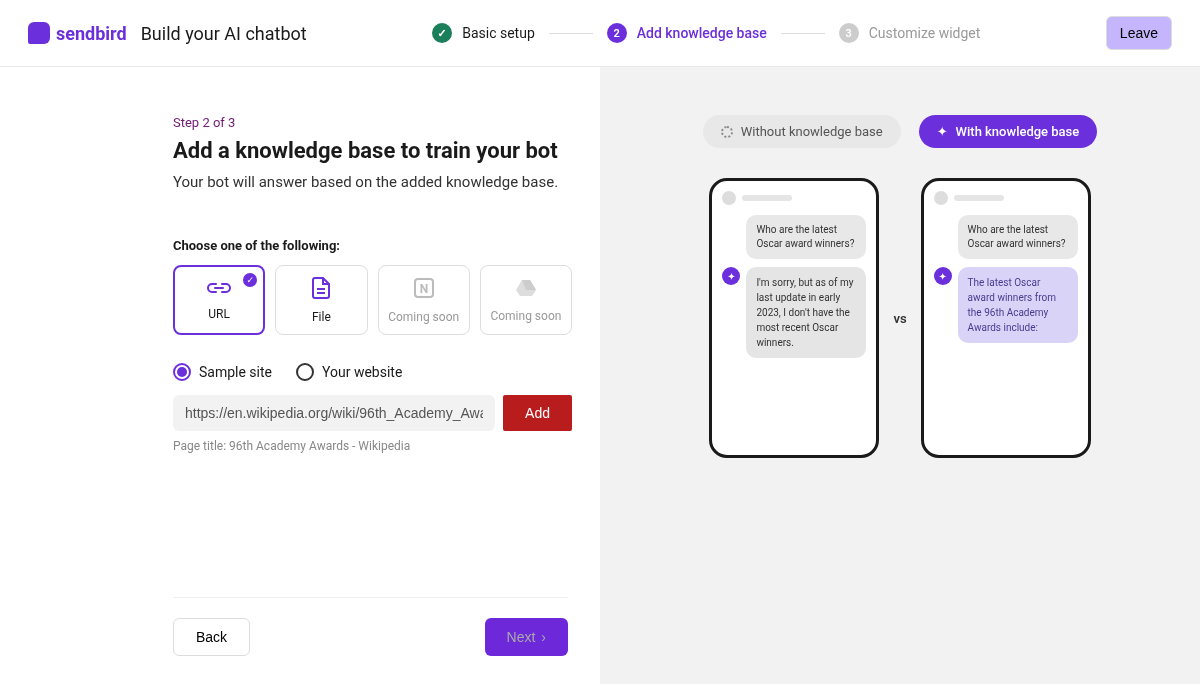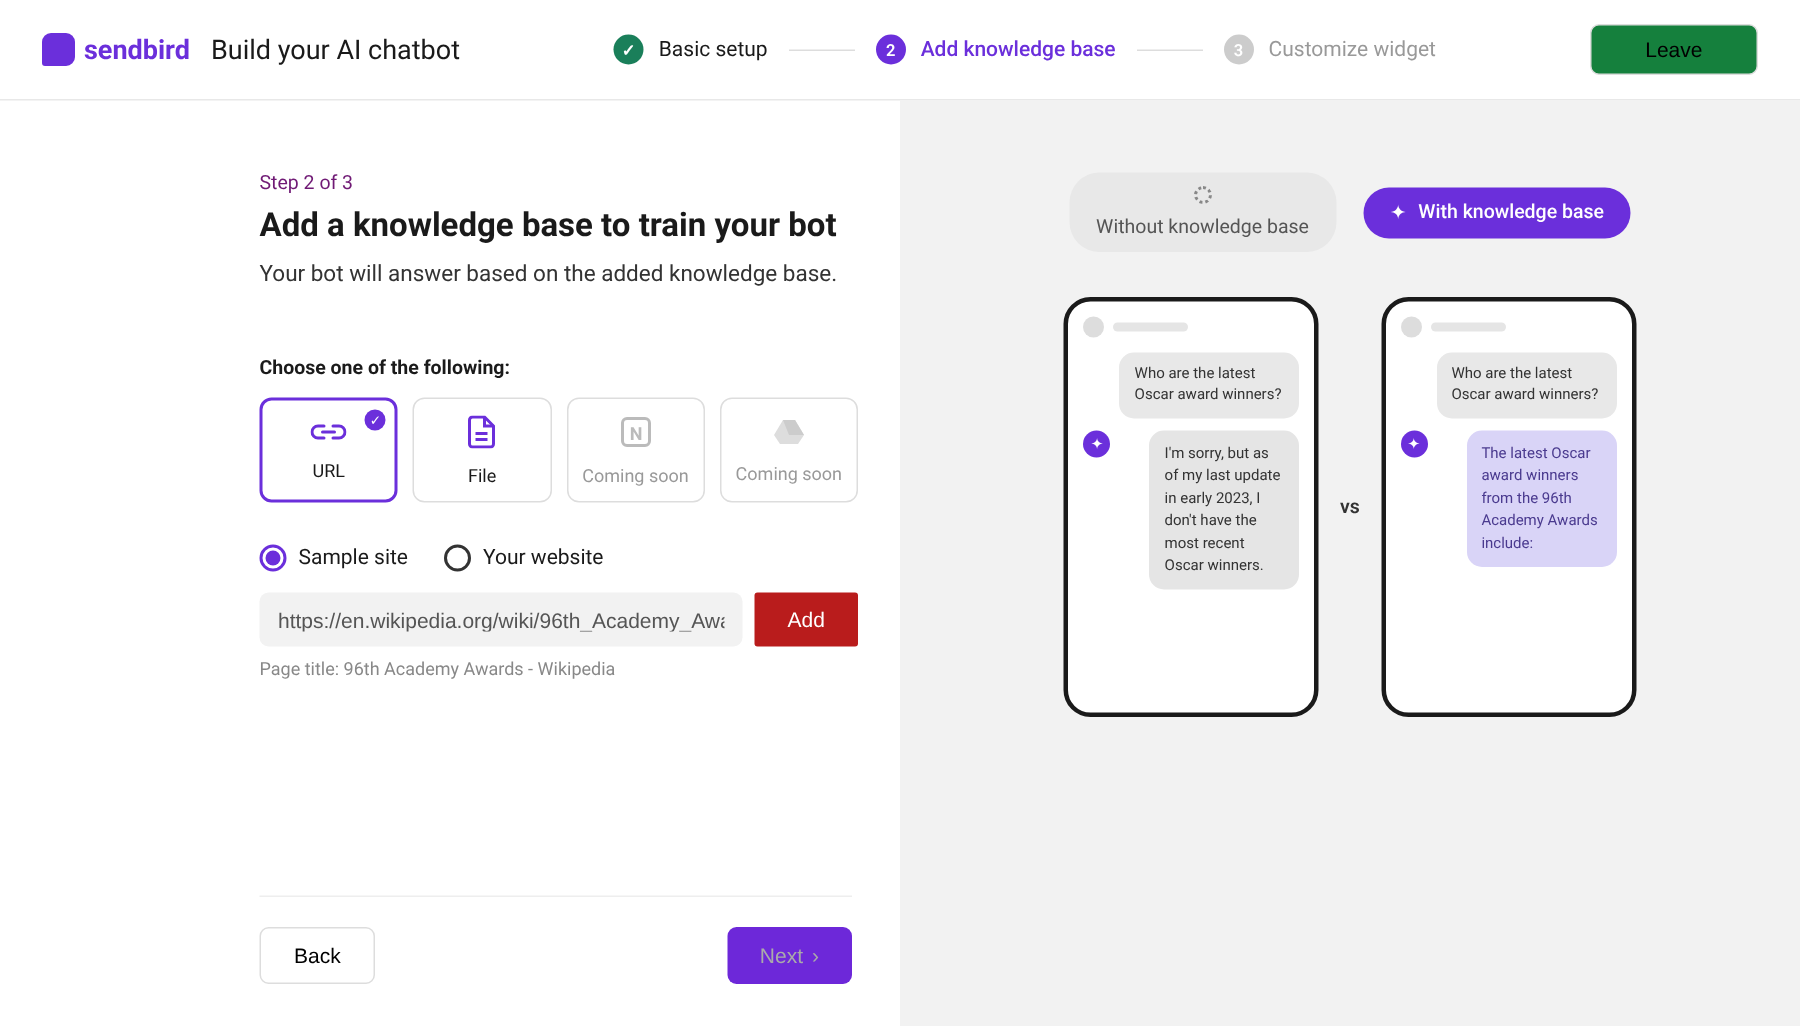--- a/index.html
+++ b/index.html
@@ -14,21 +14,21 @@
 .steps { display: flex; align-items: center; gap: 14px; }
 .step { display: flex; align-items: center; gap: 10px; font-size: 14px; }
 .step-circle { width: 20px; height: 20px; border-radius: 50%; display: flex; align-items: center; justify-content: center; font-size: 11px; font-weight: 600; color: #fff; }
 .step-circle.done { background: #1a7f5a; }
 .step-circle.active { background: #6b2fdb; }
 .step-circle.pending { background: #ccc; }
 .step.active .step-label { color: #6b2fdb; font-weight: 500; }
 .step.pending .step-label { color: #999; }
 .step-line { width: 44px; height: 1px; background: #ddd; }
 
-.leave-btn { padding: 8px 36px; border: 1px solid #ddd; background: #15803d; border-radius: 6px; font-size: 14px; cursor: pointer; }
+.leave-btn { padding: 8px 13px; border: 1px solid #ddd; background: #c4b5fd; border-radius: 6px; font-size: 14px; cursor: pointer; }
 
 .main { display: flex; min-height: calc(100vh - 69px); }
 .left-panel { width: 50%; padding: 48px 28px 28px 28px; display: flex; flex-direction: column; position: relative; }
 .left-content { max-width: 420px; margin-left: 145px; }
 .right-panel { width: 50%; background: #f2f2f2; padding: 48px 40px; display: flex; flex-direction: column; align-items: center; }
 
 .step-indicator { font-size: 13px; color: #701a75; margin-bottom: 8px; }
 .page-title { font-size: 22px; font-weight: 700; margin-bottom: 10px; }
 .page-subtitle { font-size: 15px; color: #333; margin-bottom: 36px; }
 
@@ -50,36 +50,36 @@
 .input-row { display: flex; gap: 8px; margin-bottom: 8px; }
 .url-input { flex: 1; padding: 10px 12px; background: #f2f2f2; border: none; border-radius: 6px; font-size: 14px; color: #555; }
 .add-btn { padding: 10px 22px; background: #b91c1c; color: #fff; border: none; border-radius: 2px; font-size: 14px; font-weight: 500; cursor: pointer; }
 .page-title-hint { font-size: 12px; color: #888; }
 .back-btn { padding: 10px 22px; border: 1px solid #ddd; background: #fff; border-radius: 6px; font-size: 14px; cursor: pointer; }
 .next-btn { padding: 10px 22px; background: #6d28d9; border: none; border-radius: 6px; font-size: 14px; color: #aaa; cursor: default; display: flex; align-items: center; gap: 6px; }
 
 
 .toggle-row { display: flex; gap: 18px; margin-bottom: 30px; align-items: center; justify-content: center; width: 100%; }
 .toggle-pill { padding: 9px 18px; border-radius: 20px; font-size: 13px; display: flex; align-items: center; gap: 8px; }
-.toggle-pill.inactive { background: #e8e8e8; color: #555; flex-direction: column; }
+.toggle-pill.inactive { background: #e8e8e8; color: #555; }
 .toggle-pill.active { background: #6b2fdb; color: #fff; font-weight: 500; }
 .spinner-icon { width: 12px; height: 12px; border: 2px dotted #888; border-radius: 50%; }
 .sparkle-icon { color: #fff; }
 
 .phones { display: flex; align-items: center; gap: 14px; }
 .phone { width: 170px; height: 280px; border: 3px solid #1a1a1a; border-radius: 18px; background: #fff; padding: 10px; position: relative; }
 .phone-header { display: flex; align-items: center; gap: 6px; margin-bottom: 10px; }
 .phone-avatar { width: 14px; height: 14px; background: #ddd; border-radius: 50%; }
 .phone-line { width: 50px; height: 6px; background: #e5e5e5; border-radius: 3px; }
 .vs-label { font-size: 13px; font-weight: 600; color: #333; }
 
 .msg-user { background: #e8e8e8; border-radius: 10px; padding: 8px 10px; font-size: 10px; color: #333; margin-left: auto; max-width: 120px; margin-bottom: 8px; line-height: 1.4; }
 .msg-bot-row { display: flex; gap: 6px; align-items: flex-start; }
 .bot-avatar { width: 18px; height: 18px; background: #6b2fdb; border-radius: 50%; flex-shrink: 0; display: flex; align-items: center; justify-content: center; color: #fff; font-size: 10px; }
-.msg-bot { border-radius: 10px; padding: 8px 10px; font-size: 10px; line-height: 1.5; flex: 1; margin-left: 20px; }
+.msg-bot { border-radius: 10px; padding: 8px 10px; font-size: 10px; line-height: 1.5; flex: 1; }
 .msg-bot.gray { background: #e5e5e5; color: #333; }
 .msg-bot.purple { background: #d9d4f7; color: #4a3a8f; }
 .msg-bot ul { padding-left: 14px; margin-top: 6px; }
 .msg-bot li { margin-bottom: 3px; }
 
 .left-footer { margin-top: auto; border-top: 1px solid #eee; padding-top: 20px; display: flex; justify-content: space-between; }
 </style>
 </head>
 <body>
 

